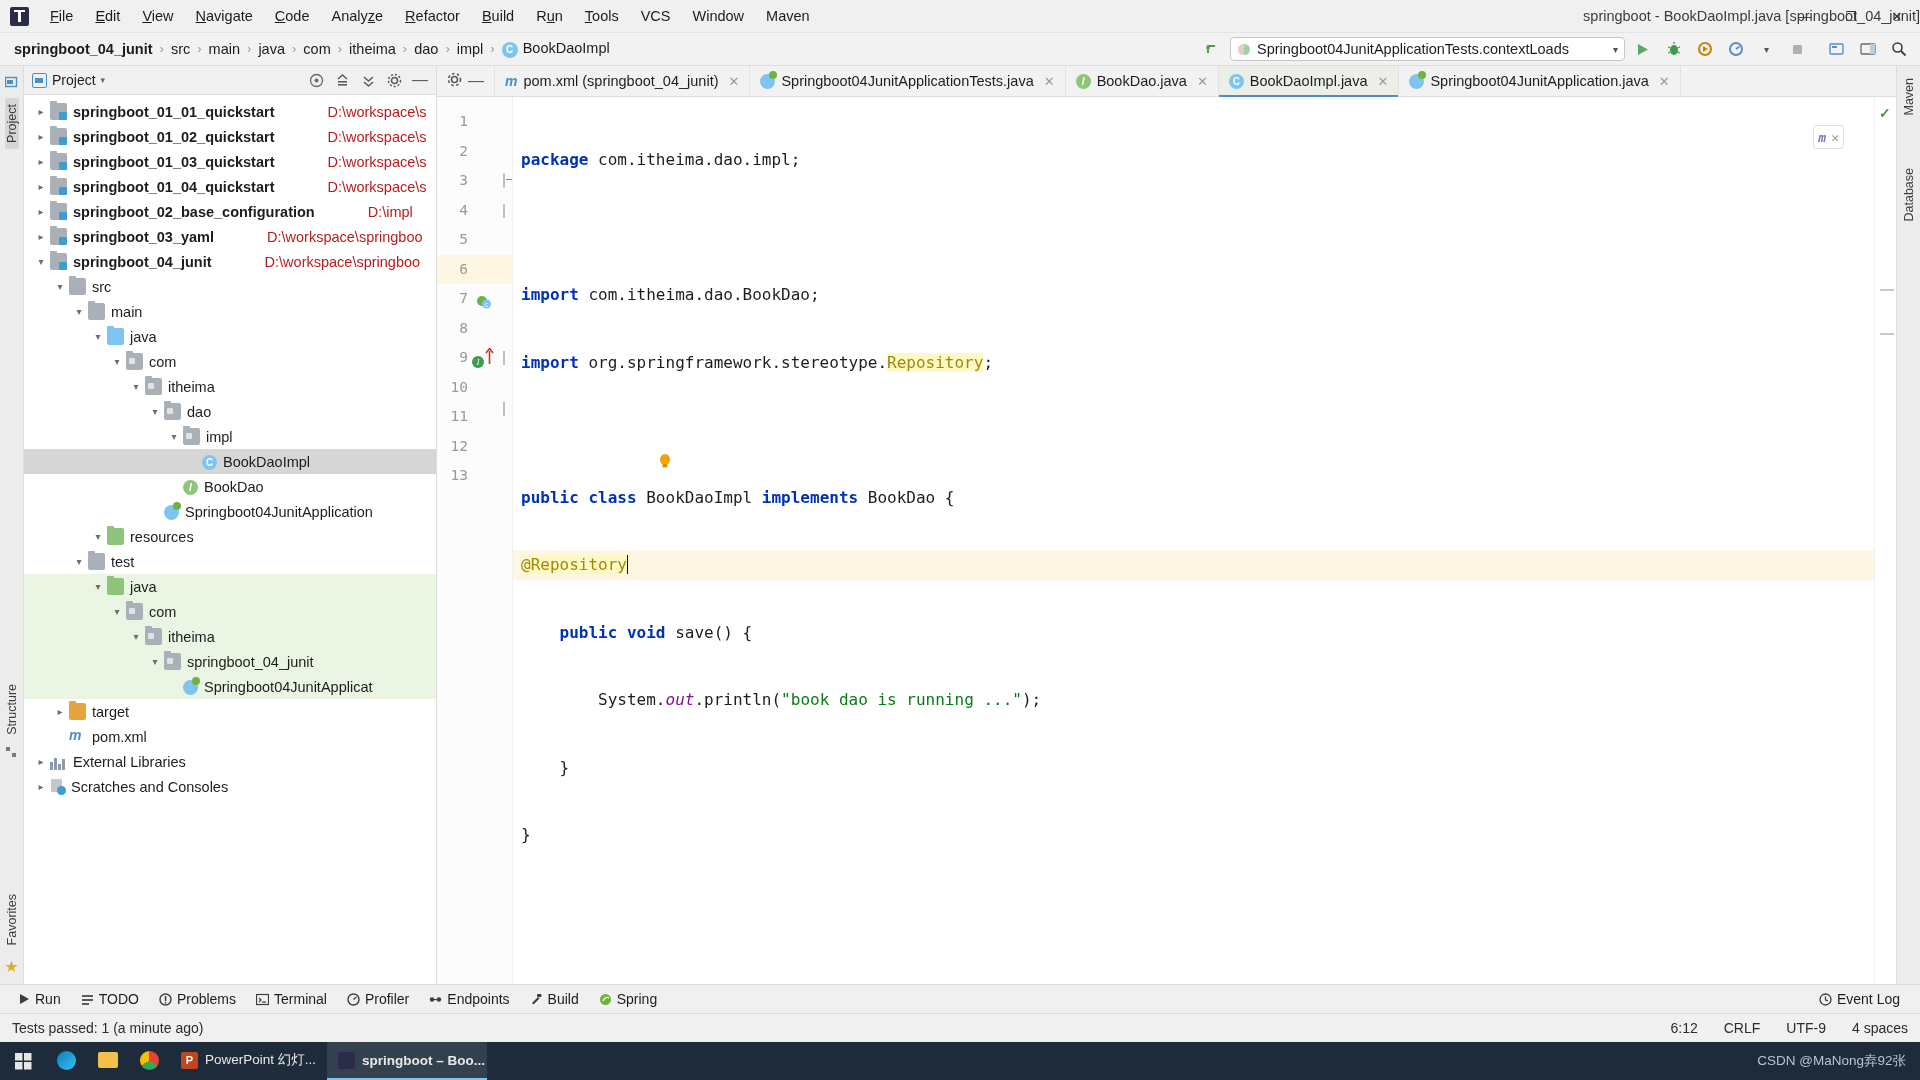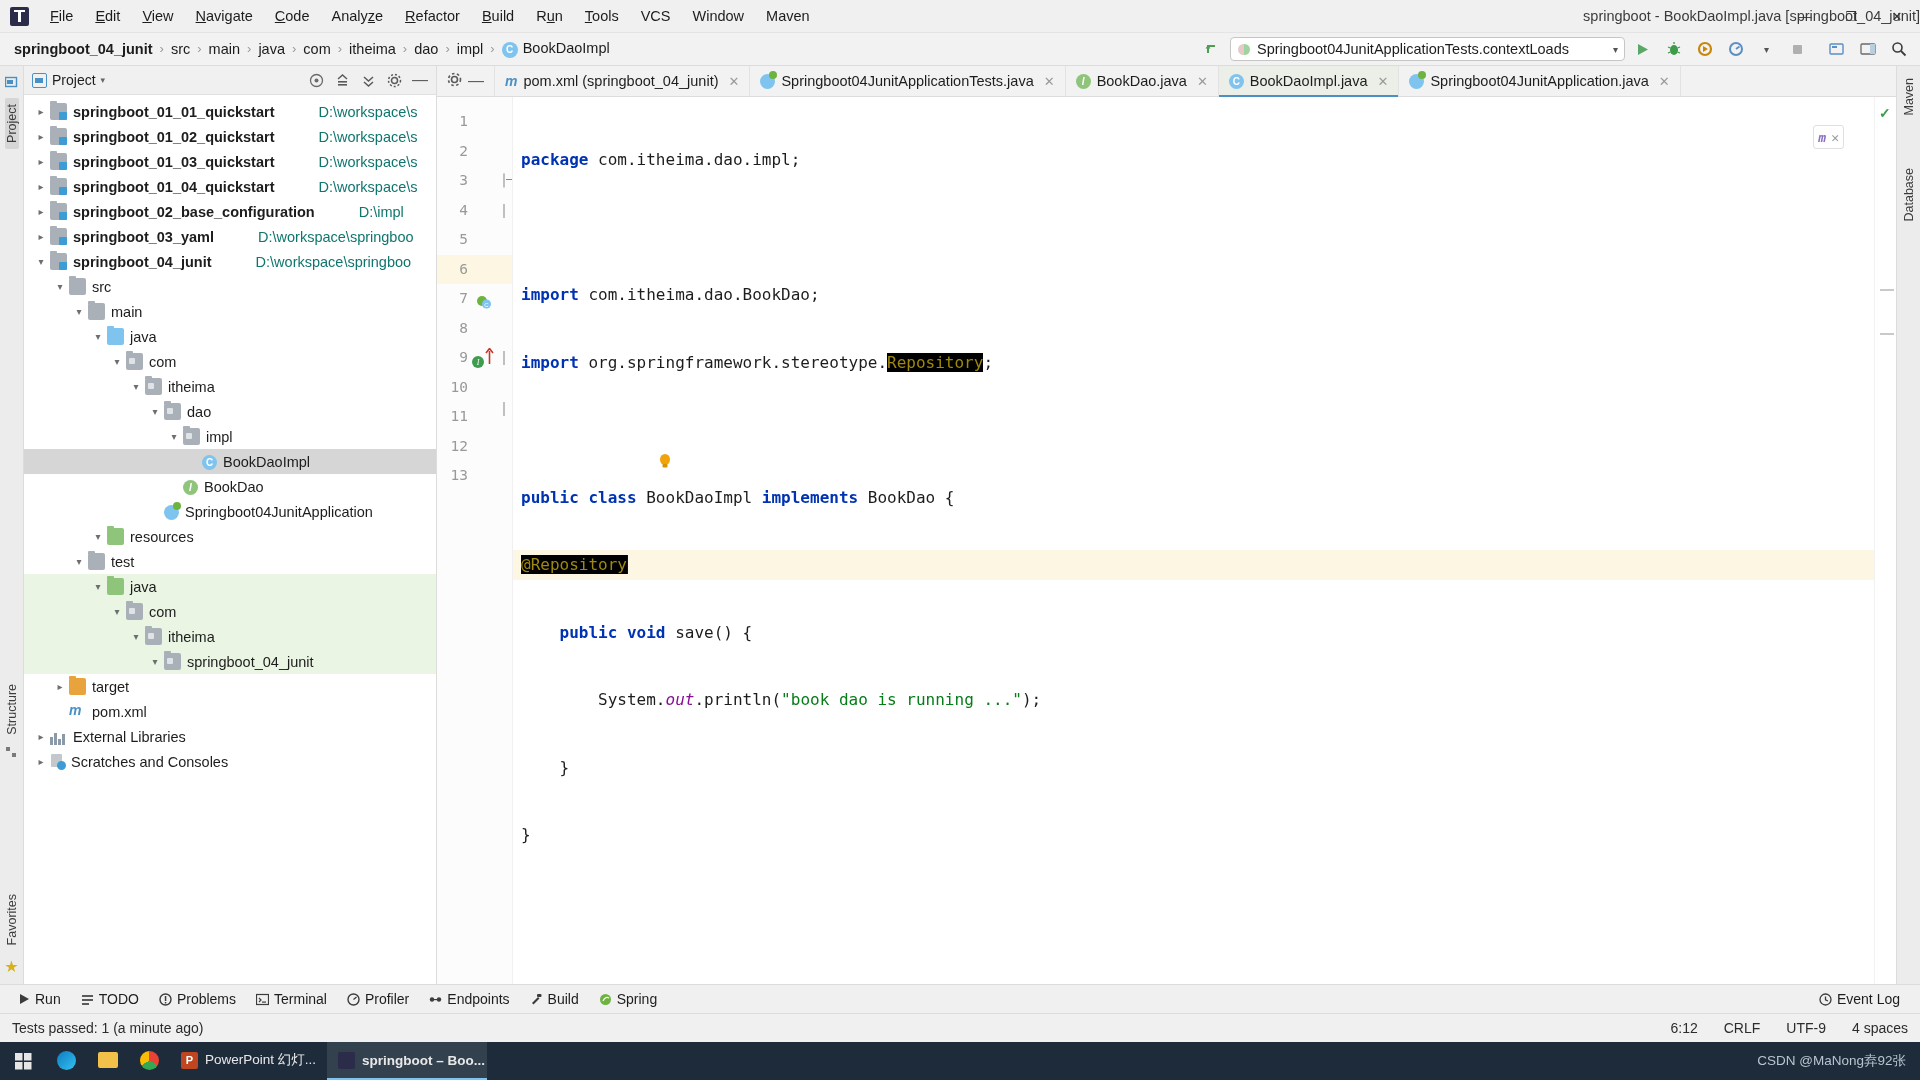--- a/index.html
+++ b/index.html
@@ -98,21 +98,21 @@
   .pp-spacer{flex:1;}
   .pp-ic { width:24px;height:24px;display:flex;align-items:center;justify-content:center;color:#5a5a5a;font-size:13px;border-radius:3px;}
 
   .tree { flex:1; overflow:hidden; padding-top:4px; font-size:14.5px; position:relative; }
   .trow { height:25px; display:flex; align-items:center; white-space:nowrap; cursor:default; }
   .trow.sel { background:#d6d6d6; }
   .trow.testsrc { background:#eaf5e4; }
   .tw { display:inline-block; width:18px; text-align:center; color:#6e6e6e; font-size:10px; flex:none;}
   .tico { width:17px; height:17px; margin-right:6px; flex:none; position:relative; display:inline-block;}
   .lbl-b { font-weight:bold; }
-  .lbl-g { color:#0f766e; font-weight:normal;padding-left:44px; }
+  .lbl-g { color:#b91c1c; margin-left:9px; font-weight:normal;padding-left:44px; }
 
   
   .ic-modfolder{background:#a9b0b7;border-radius:2px 2px 2px 2px;}
   .ic-modfolder::before{content:"";position:absolute;left:0;top:-2px;width:7px;height:3px;background:#a9b0b7;border-radius:1px 1px 0 0;}
   .ic-modfolder::after{content:"";position:absolute;right:0px;bottom:0px;width:8px;height:8px;background:#3d9bd6;border-radius:1px;}
   .ic-folder{background:#a9b0b7;border-radius:2px;}
   .ic-folder::before{content:"";position:absolute;left:0;top:-2px;width:7px;height:3px;background:#a9b0b7;border-radius:1px 1px 0 0;}
   .ic-folder-blue{background:#7ec4ef;border-radius:2px;}
   .ic-folder-blue::before{content:"";position:absolute;left:0;top:-2px;width:7px;height:3px;background:#7ec4ef;border-radius:1px 1px 0 0;}
   .ic-folder-green{background:#8fc47b;border-radius:2px;}
@@ -165,21 +165,21 @@
   .ic-arrowup{position:absolute;right:14px;top:6px;color:#c0392b;font-size:14px;line-height:14px;}
 
   .code {
     flex:1; font-family:"DejaVu Sans Mono", monospace; font-size:16px; padding-top:10px;
     position:relative; min-width:0; overflow:hidden; white-space:pre;
   }
   .cline { height:29.5px; line-height:29.5px; padding-left:8px; position:relative; }
   .cline.cur { background:#fdf6e3; }
   .kw { color:#0033b3; font-weight:bold; }
   .ann { color:#9e880d; }
-  .ann-hl { background:#000000; color:#9e880d; }
+  .ann-hl { background:#fef9c3; color:#9e880d; }
   .str { color:#067d17; }
   .fld { color:#871094; font-style:italic; }
   .plain { color:#1d1d1d; }
   .caret { display:inline-block; width:1.5px; height:19px; background:#111; vertical-align:-4px; }
   .bulb {
     position:absolute; left:8px; top:5px; width:18px; height:18px;
   }
 
   .code-right { width:22px; background:#fff; flex:none; position:relative; border-left:1px solid #f2f2f2;}
   .chk { position:absolute; top:8px; left:4px; color:#3f9b4e; font-size:14px; font-weight:bold;}
@@ -540,20 +540,26 @@
             <span class="tw">▾</span>
             <span class="tico ic-pkg"></span>
             <span class="">itheima</span>
           </div>
           <div class="trow testsrc">
             <span style="display:inline-block;width:122px;flex:none"></span>
             <span class="tw">▾</span>
             <span class="tico ic-pkg"></span>
             <span class="">springboot_04_junit</span>
           </div>
+          <div class="trow testsrc">
+            <span style="display:inline-block;width:141px;flex:none"></span>
+            <span class="tw"></span>
+            <span class="tico ic-springclass"></span>
+            <span class="">Springboot04JunitApplicat</span>
+          </div>
           <div class="trow">
             <span style="display:inline-block;width:27px;flex:none"></span>
             <span class="tw">▸</span>
             <span class="tico ic-folder-orange"></span>
             <span class="">target</span>
           </div>
           <div class="trow">
             <span style="display:inline-block;width:27px;flex:none"></span>
             <span class="tw"></span>
             <span class="tico ic-maven">m</span>

